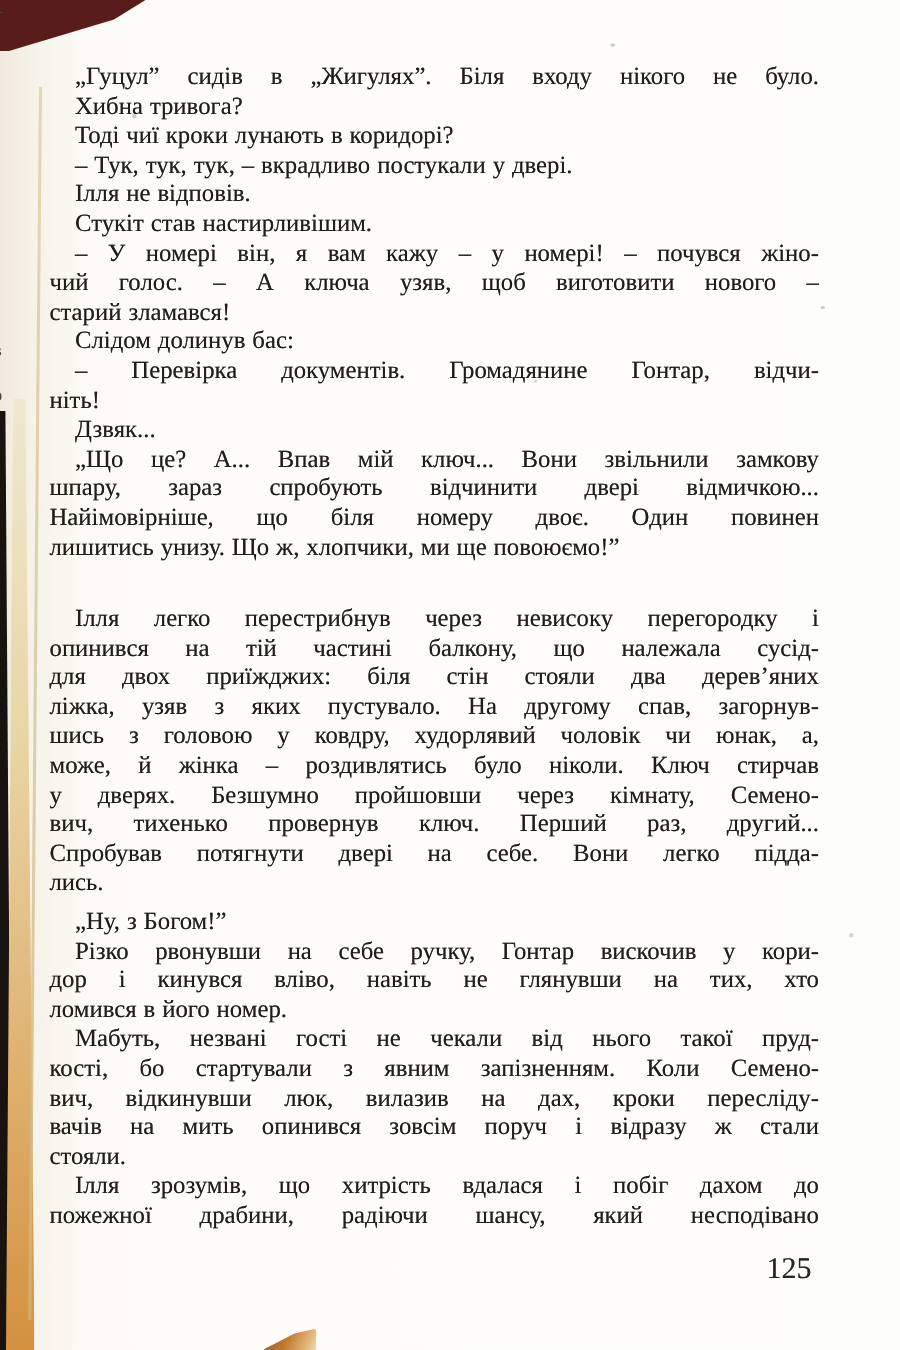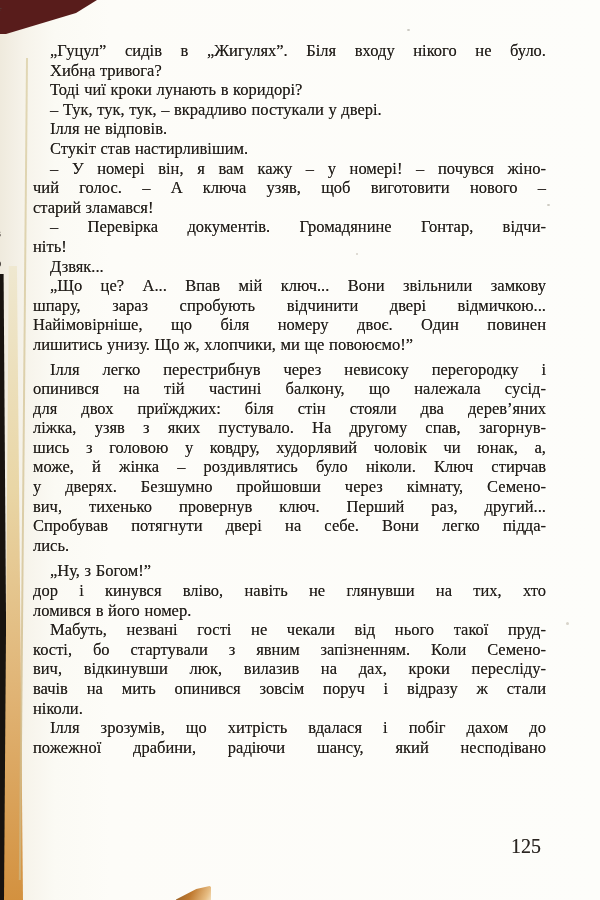--- a/index.html
+++ b/index.html
@@ -45,21 +45,21 @@
   
   .text-block{
     position:absolute;left:33px;top:41px;width:513px;
     font-size:16.5px;line-height:19.6px;color:#211d19;
     text-shadow:0 0 0.35px rgba(33,29,25,.65);
     word-spacing:0.5px;
   }
   .ln{text-align:justify;}
   .ln.fill{text-align-last:justify;}
   .ln.ind{text-indent:17px;}
-  .ln.gap-lg{margin-top:5px;}
+  .ln.gap-lg{margin-top:28px;}
   .ln.gap-sm{margin-top:6px;}
   .page-number{
     position:absolute;left:33px;top:835px;width:508px;
     text-align:right;font-size:20px;color:#2a2521;
     text-shadow:0 0 0.3px rgba(33,29,25,.6);
   }
   
   .fingertip{
     position:absolute;left:176px;top:886px;width:35px;height:14px;
     background:linear-gradient(115deg,#8e5c26 0%,#c07a30 45%,#e7bd83 85%,#f3ddb9 100%);
@@ -94,45 +94,47 @@
   <div class="text-block">
     <div class="ln ind fill">„Гуцул” сидів в „Жигулях”. Біля входу нікого не було.</div>
     <div class="ln ind">Хибна тривога?</div>
     <div class="ln ind">Тоді чиї кроки лунають в коридорі?</div>
     <div class="ln ind">– Тук, тук, тук, – вкрадливо постукали у двері.</div>
     <div class="ln ind">Ілля не відповів.</div>
     <div class="ln ind">Стукіт став настирливішим.</div>
     <div class="ln ind fill">– У номері він, я вам кажу – у номері! – почувся жіно-</div>
     <div class="ln fill">чий голос. – А ключа узяв, щоб виготовити нового –</div>
     <div class="ln">старий зламався!</div>
+    <div class="ln ind">Слідом долинув бас:</div>
     <div class="ln ind fill">– Перевірка документів. Громадянине Гонтар, відчи-</div>
     <div class="ln">ніть!</div>
     <div class="ln ind">Дзвяк...</div>
     <div class="ln ind fill">„Що це? А... Впав мій ключ... Вони звільнили замкову</div>
     <div class="ln fill">шпару, зараз спробують відчинити двері відмичкою...</div>
     <div class="ln fill">Найімовірніше, що біля номеру двоє. Один повинен</div>
     <div class="ln">лишитись унизу. Що ж, хлопчики, ми ще повоюємо!”</div>
     <div class="ln ind fill gap-lg">Ілля легко перестрибнув через невисоку перегородку і</div>
     <div class="ln fill">опинився на тій частині балкону, що належала сусід-</div>
     <div class="ln fill">для двох приїжджих: біля стін стояли два дерев’яних</div>
     <div class="ln fill">ліжка, узяв з яких пустувало. На другому спав, загорнув-</div>
     <div class="ln fill">шись з головою у ковдру, худорлявий чоловік чи юнак, а,</div>
     <div class="ln fill">може, й жінка – роздивлятись було ніколи. Ключ стирчав</div>
     <div class="ln fill">у дверях. Безшумно пройшовши через кімнату, Семено-</div>
     <div class="ln fill">вич, тихенько провернув ключ. Перший раз, другий...</div>
     <div class="ln fill">Спробував потягнути двері на себе. Вони легко підда-</div>
     <div class="ln">лись.</div>
     <div class="ln ind gap-sm">„Ну, з Богом!”</div>
+    <div class="ln ind fill">Різко рвонувши на себе ручку, Гонтар вискочив у кори-</div>
     <div class="ln fill">дор і кинувся вліво, навіть не глянувши на тих, хто</div>
     <div class="ln">ломився в його номер.</div>
     <div class="ln ind fill">Мабуть, незвані гості не чекали від нього такої пруд-</div>
     <div class="ln fill">кості, бо стартували з явним запізненням. Коли Семено-</div>
     <div class="ln fill">вич, відкинувши люк, вилазив на дах, кроки переслiду-</div>
     <div class="ln fill">вачів на мить опинився зовсім поруч і відразу ж стали</div>
-    <div class="ln">ніколи.</div>
+    <div class="ln">стояли.</div>
     <div class="ln ind fill">Ілля зрозумів, що хитрість вдалася і побіг дахом до</div>
     <div class="ln fill">пожежної драбини, радіючи шансу, який несподівано</div>
   </div>
 
   <div class="page-number">125</div>
 
   <div class="fingertip"></div>
 
   <div class="speck s1"></div>
   <div class="speck s2"></div>

